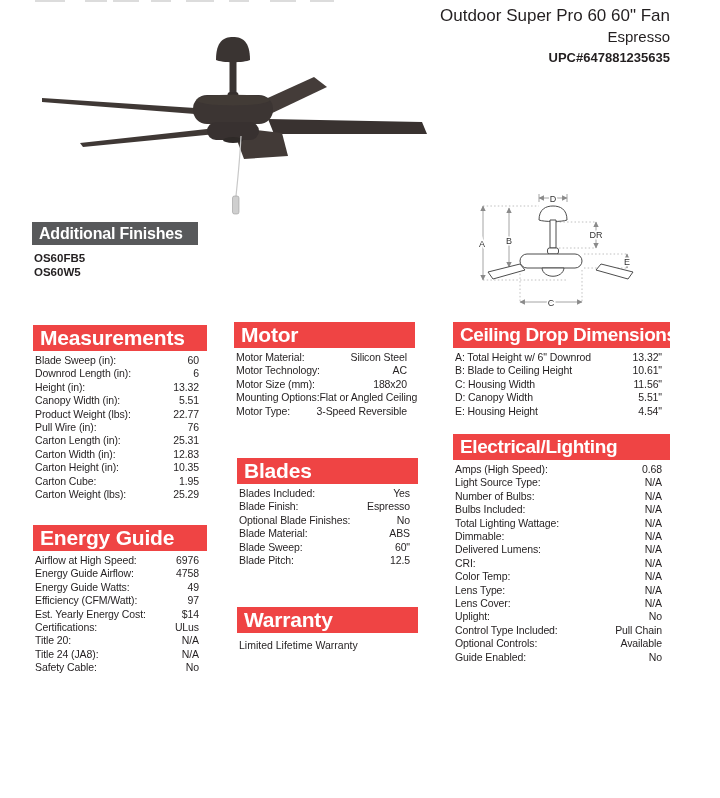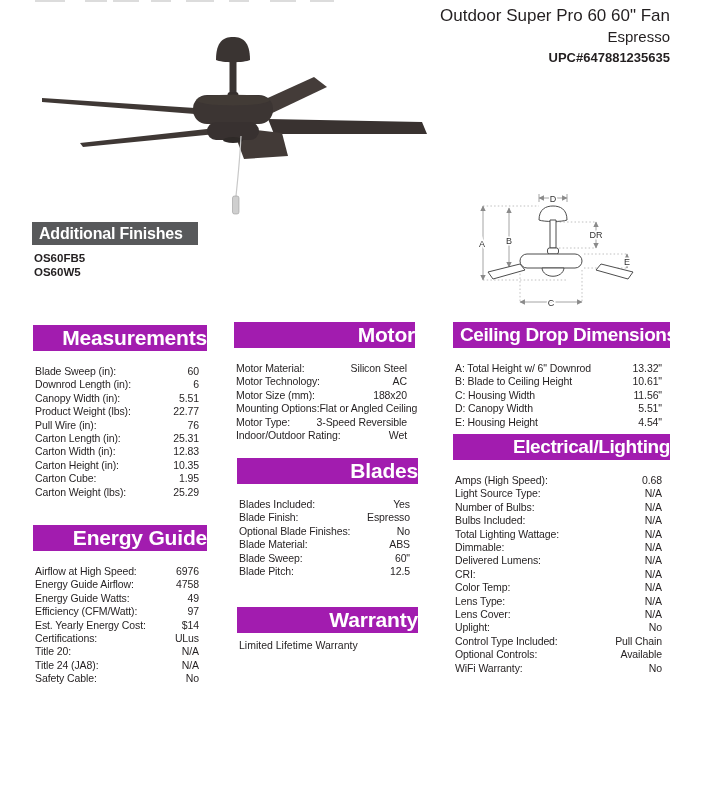--- a/index.html
+++ b/index.html
@@ -12,26 +12,26 @@
 
   
   .title-block{position:absolute;top:5px;right:50px;text-align:right;}
   .title-main{font-size:17px;line-height:22px;}
   .title-sub{font-size:15px;line-height:19px;}
   .title-upc{font-size:13px;line-height:17px;margin-top:3px;font-weight:bold;}
 
   
   .section{position:absolute;}
   .bar{
-    background:#a21caf;color:#fff;font-weight:bold;font-size:21px;
+    background:#ef4444;color:#fff;font-weight:bold;font-size:21px;
     height:26px;line-height:26px;padding:0 0 0 7px;letter-spacing:-.2px;
-    white-space:nowrap;overflow:hidden;text-align:right;
+    white-space:nowrap;overflow:hidden;
   }
   .bar-sm{font-size:19px;letter-spacing:-.4px;}
-  .rows{margin-top:14px;}
+  .rows{margin-top:3px;}
   .spec-row{
     display:flex;justify-content:space-between;font-size:10.5px;
     line-height:13.4px;letter-spacing:-.1px;white-space:nowrap;
     padding:0 8px 0 2px;
   }
   .spec-label{text-align:left;}
   .spec-value{text-align:right;}
   .note{font-size:10.5px;line-height:13px;margin-top:6px;padding-left:2px;}
 
   
@@ -153,20 +153,24 @@
     <div class="rows">
         <div class="spec-row">
           <span class="spec-label">Blade Sweep (in):</span>
           <span class="spec-value">60</span>
         </div>
         <div class="spec-row">
           <span class="spec-label">Downrod Length (in):</span>
           <span class="spec-value">6</span>
         </div>
         <div class="spec-row">
+          <span class="spec-label">Height (in):</span>
+          <span class="spec-value">13.32</span>
+        </div>
+        <div class="spec-row">
           <span class="spec-label">Canopy Width (in):</span>
           <span class="spec-value">5.51</span>
         </div>
         <div class="spec-row">
           <span class="spec-label">Product Weight (lbs):</span>
           <span class="spec-value">22.77</span>
         </div>
         <div class="spec-row">
           <span class="spec-label">Pull Wire (in):</span>
           <span class="spec-value">76</span>
@@ -251,24 +255,20 @@
           <span class="spec-label">Motor Size (mm):</span>
           <span class="spec-value">188x20</span>
         </div>
         <div class="spec-row">
           <span class="spec-label">Mounting Options:</span>
           <span class="spec-value">Flat or Angled Ceiling</span>
         </div>
         <div class="spec-row">
           <span class="spec-label">Motor Type:</span>
           <span class="spec-value">3-Speed Reversible</span>
-        </div>
-        <div class="spec-row">
-          <span class="spec-label">Indoor/Outdoor Rating:</span>
-          <span class="spec-value">Wet</span>
         </div>
       </div>
   </div>
 
   <div class="section" style="left:237px;top:458px;width:181px">
     <div class="bar">Blades</div>
     <div class="rows">
         <div class="spec-row">
           <span class="spec-label">Blades Included:</span>
           <span class="spec-value">Yes</span>
@@ -380,19 +380,19 @@
         </div>
         <div class="spec-row">
           <span class="spec-label">Control Type Included:</span>
           <span class="spec-value">Pull Chain</span>
         </div>
         <div class="spec-row">
           <span class="spec-label">Optional Controls:</span>
           <span class="spec-value">Available</span>
         </div>
         <div class="spec-row">
-          <span class="spec-label">WiFi Warranty:</span>
+          <span class="spec-label">Guide Enabled:</span>
           <span class="spec-value">No</span>
         </div>
       </div>
   </div>
 
 </div>
 
 </body></html>

